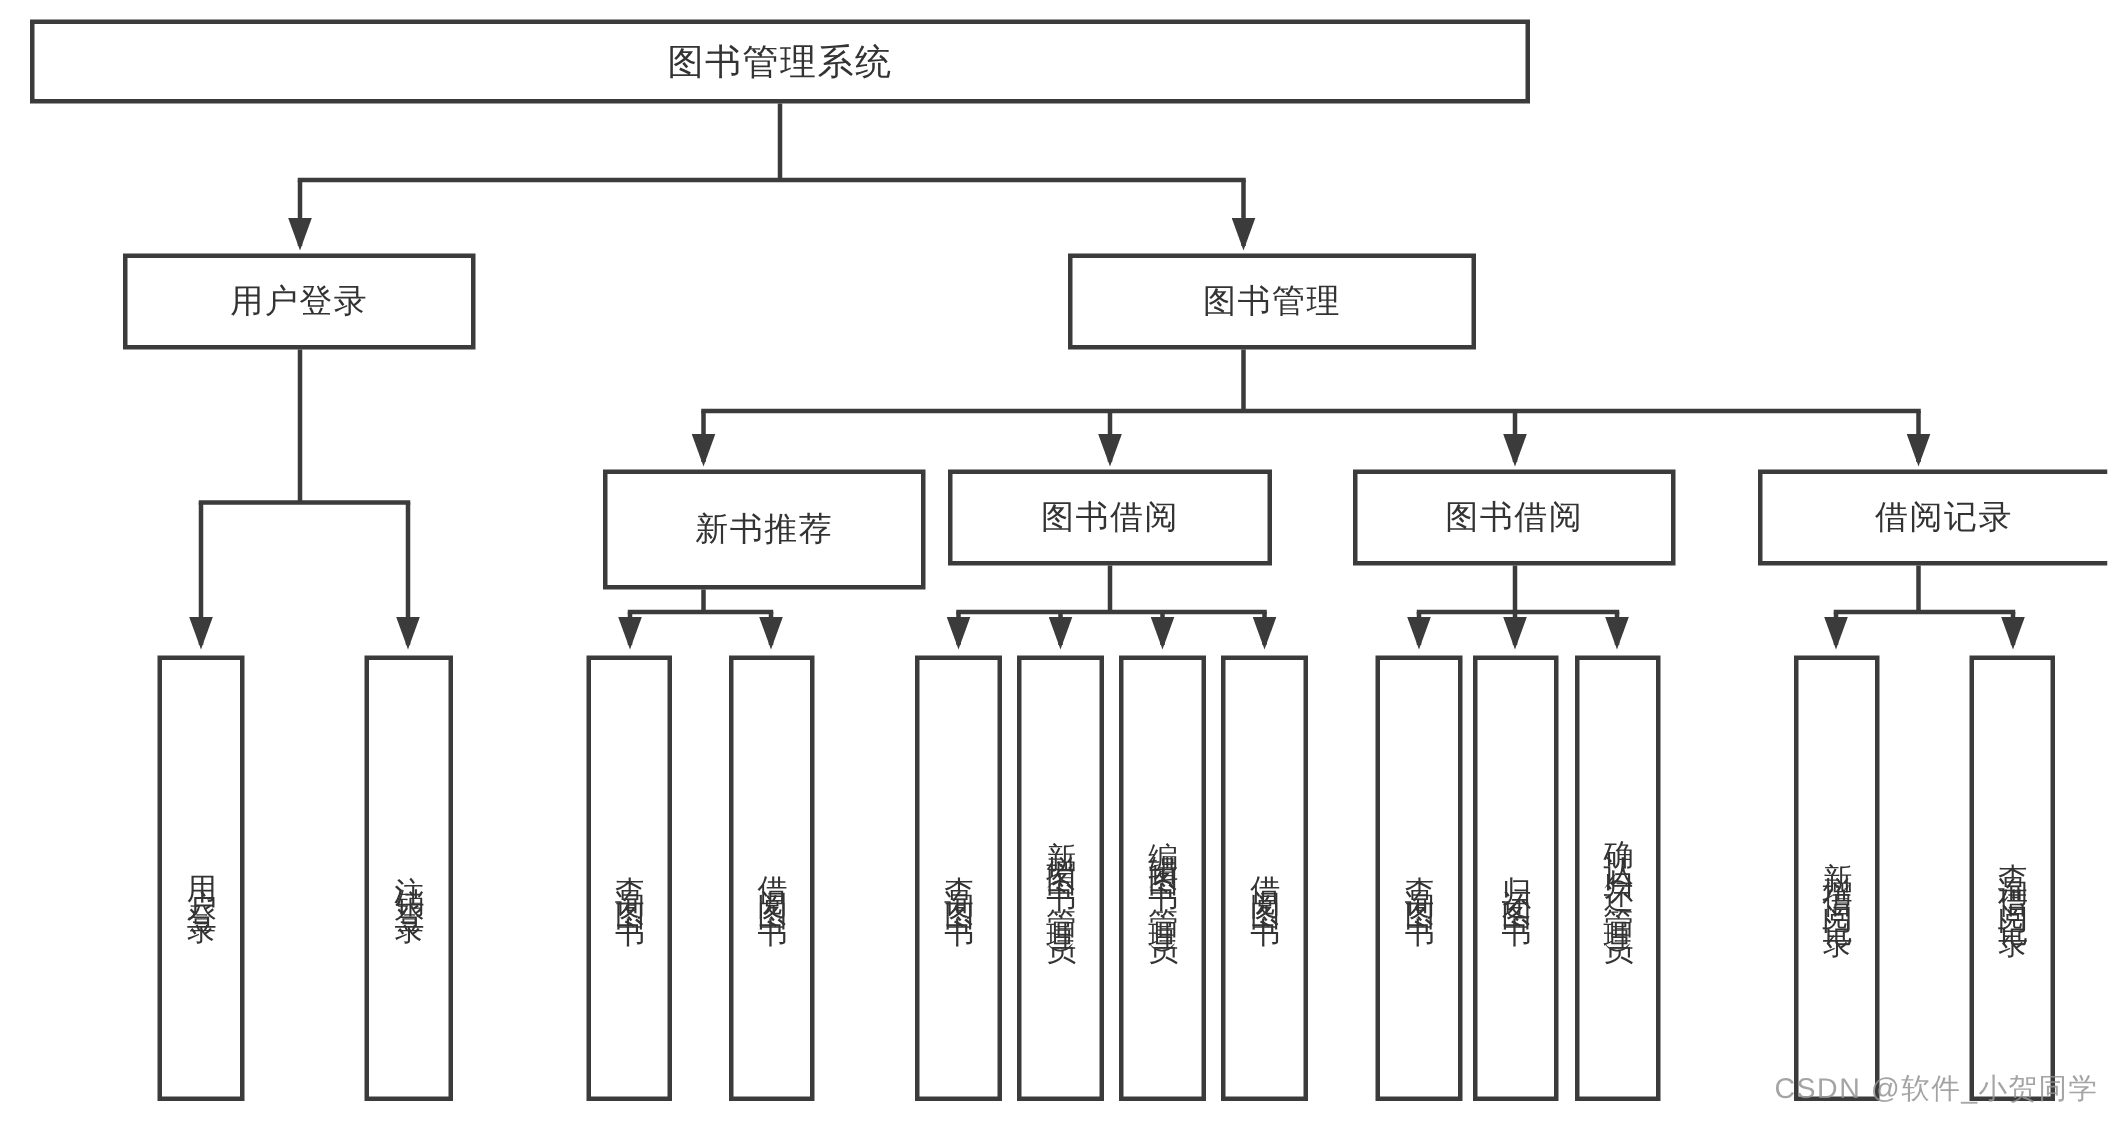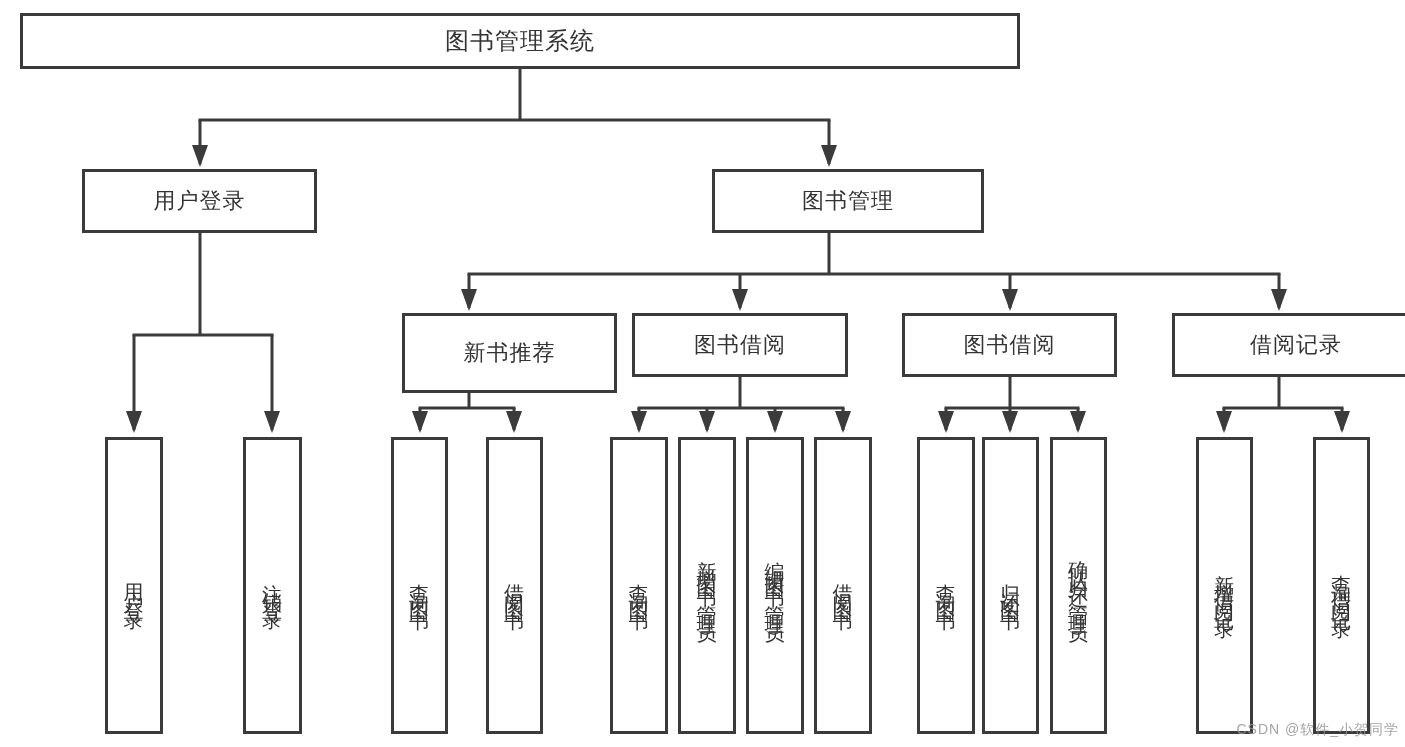--- a/index.html
+++ b/index.html
@@ -27,21 +27,21 @@
   .leaf .vtext{
     writing-mode:vertical-rl;
     text-orientation:mixed;
     letter-spacing:9px;
     line-height:1;
     white-space:nowrap;
   }
   .watermark{
     position:absolute;
     right:6px;bottom:8px;
-    font-size:14px;
+    font-size:19px;
     color:rgba(148,148,148,0.85);
     letter-spacing:1px;
     white-space:nowrap;
   }
   path.wire{stroke:#3b3b3b;stroke-width:3;fill:none;stroke-linecap:square;}
   path.arrow{stroke:#3b3b3b;stroke-width:3;fill:none;marker-end:url(#arrowhead);}
 </style>
 </head>
 <body>
 

